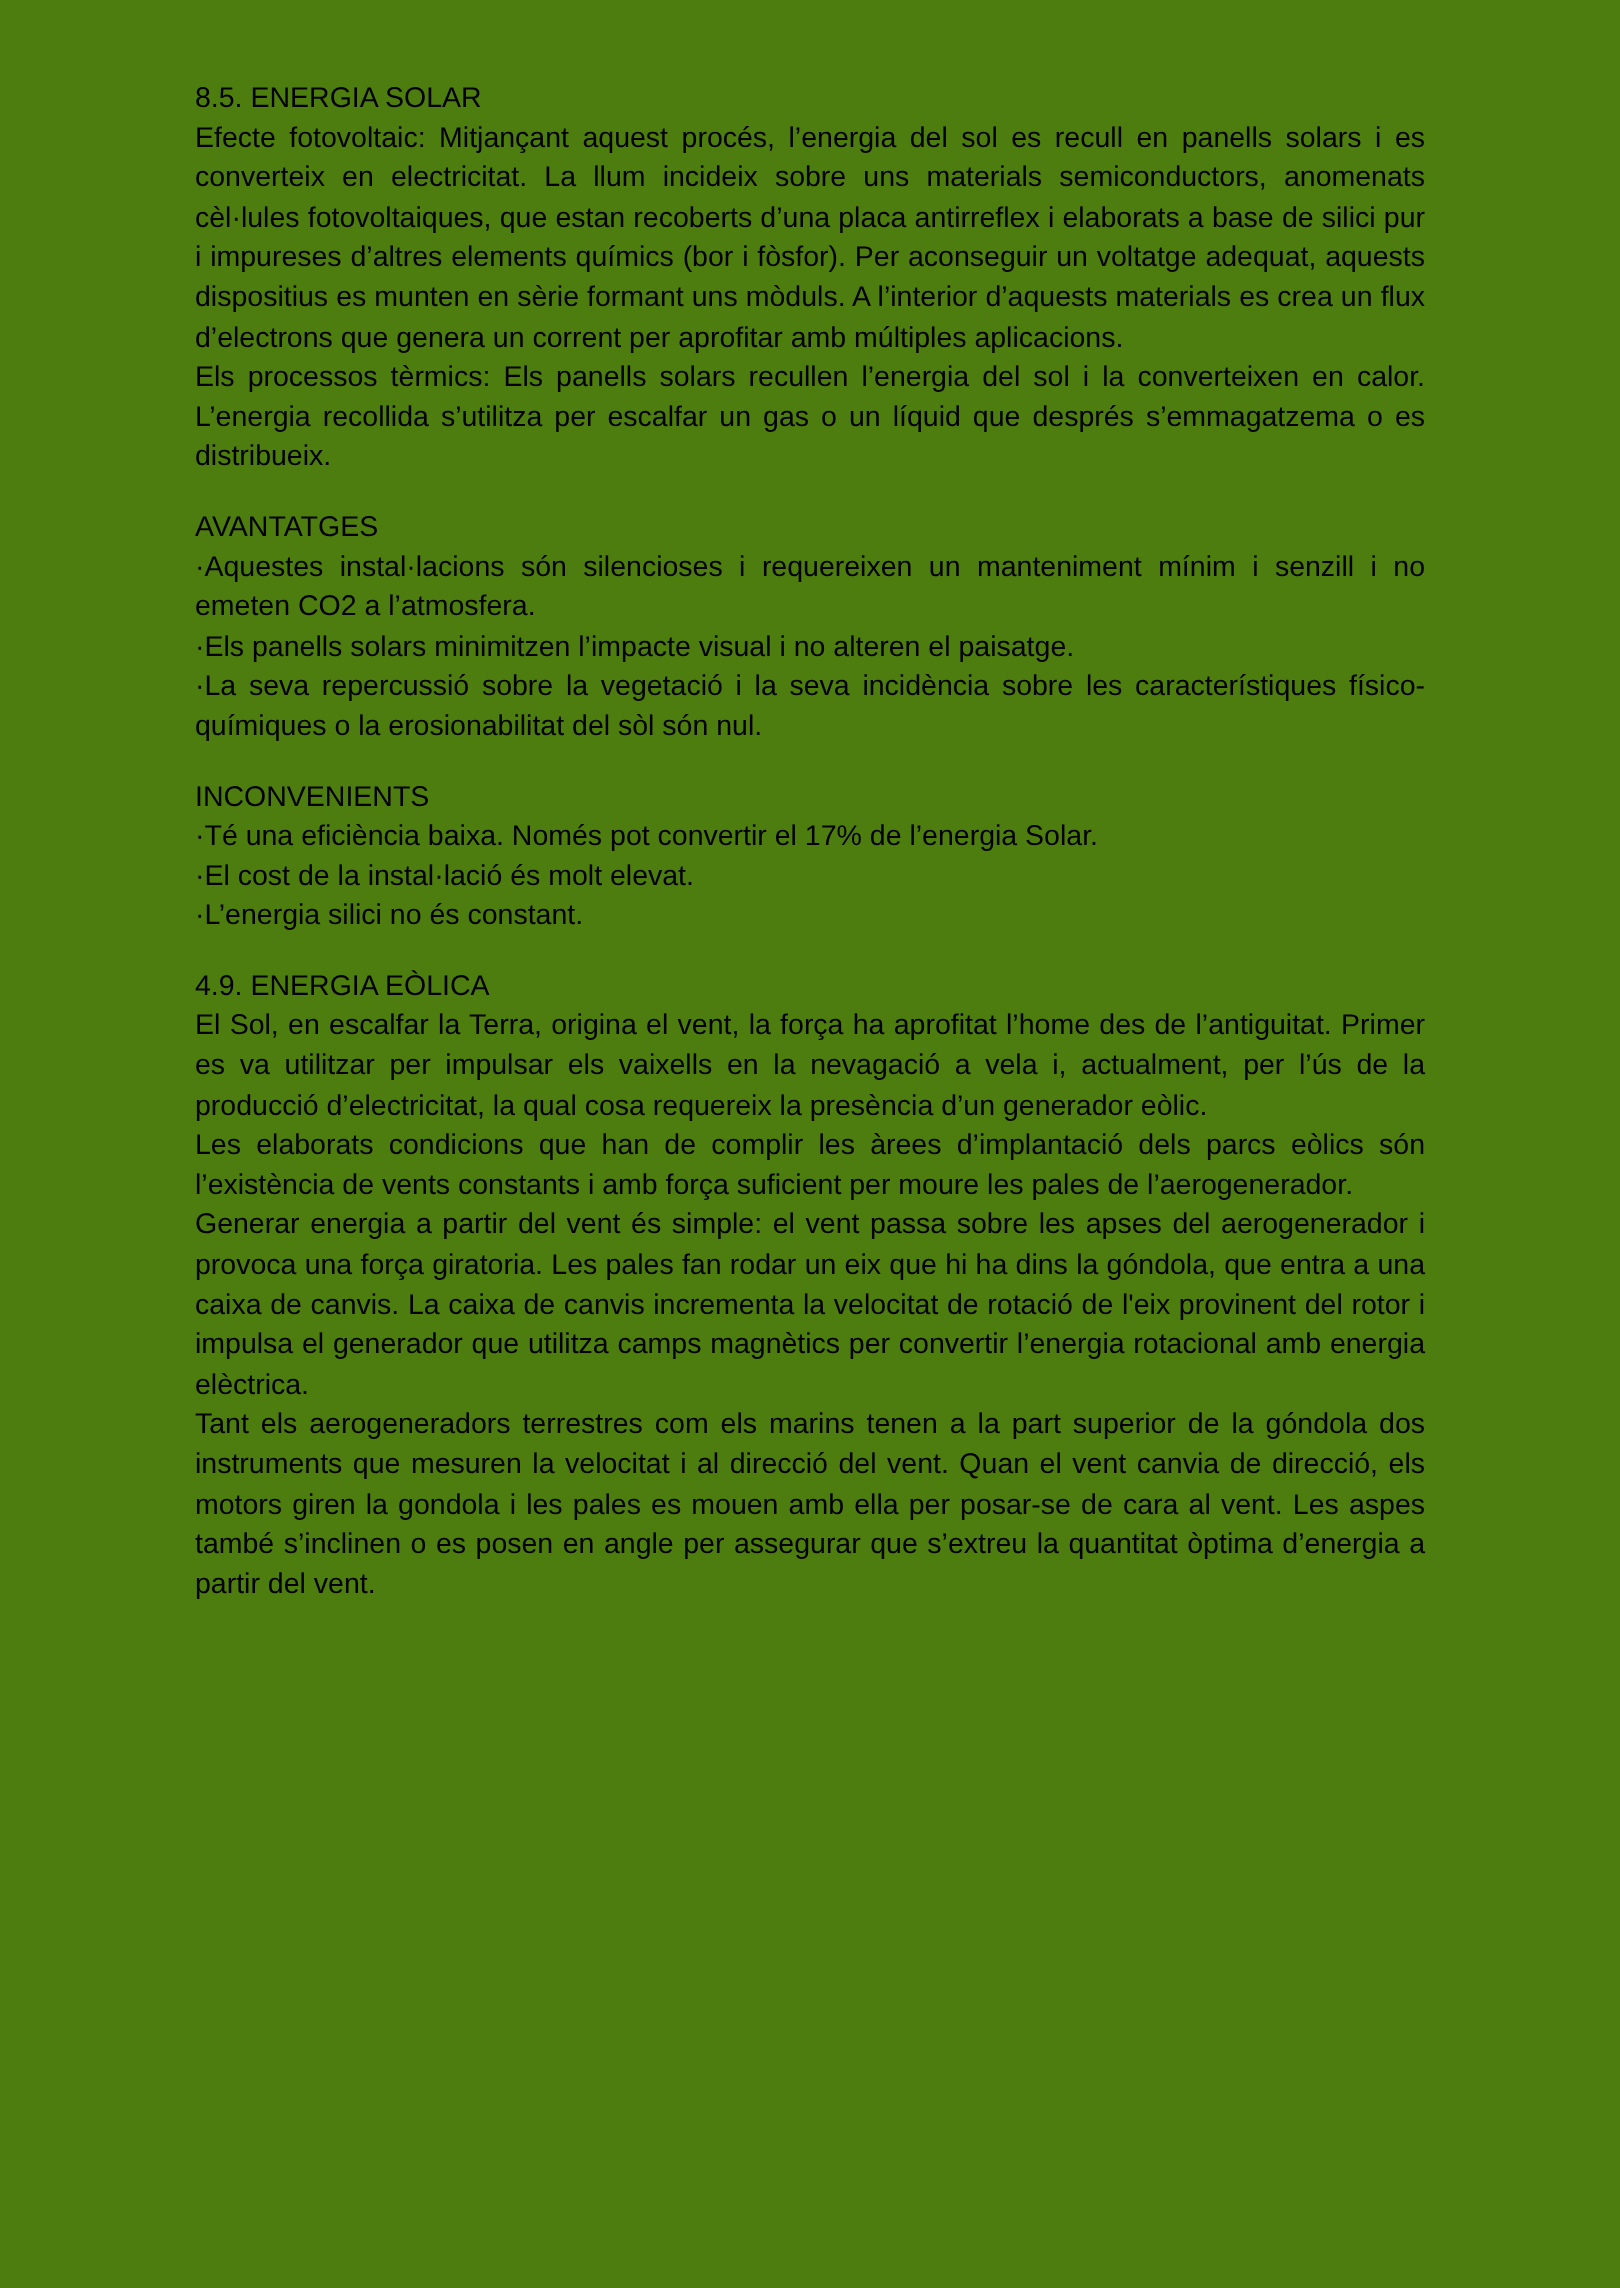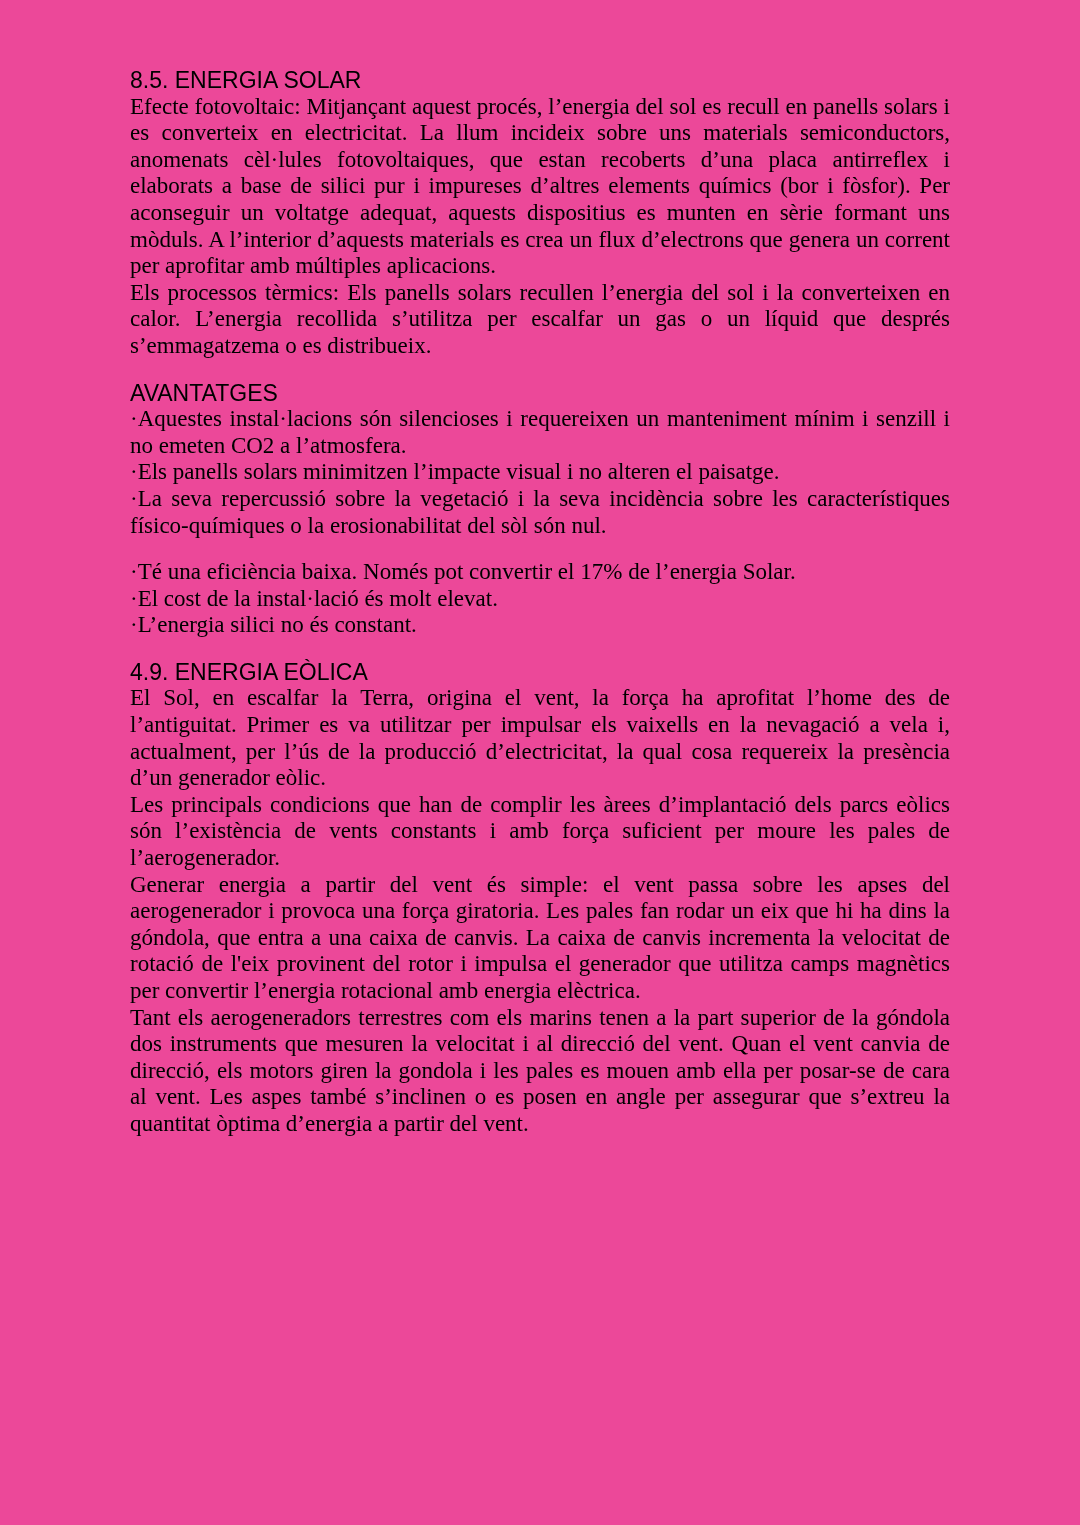--- a/index.html
+++ b/index.html
@@ -4,45 +4,44 @@
 <style>
   html, body {
     margin: 0;
     padding: 0;
     background: #ffffff;
   }
   .page {
     position: relative;
     width: 1080px;
     height: 1525px;
-    background: #ec4899;
+    background: #4d7c0f;
     box-sizing: border-box;
-    padding: 67px 130px 0 130px;
+    padding: 53px 130px 0 130px;
     font-family: "Liberation Sans", "DejaVu Sans", sans-serif;
-    font-size: 23px;
+    font-size: 19px;
     line-height: 26.6px;
     color: #000000;
     overflow: hidden;
   }
   .section { margin: 0; }
   .section + .section { margin-top: 20px; }
   .section-heading {
     margin: 0;
     font-size: inherit;
     font-weight: normal;
     line-height: inherit;
     text-align: left;
     white-space: pre-wrap;
   }
   .para {
     margin: 0;
     text-align: justify;
     text-justify: inter-word;
     white-space: normal;
-    font-family: Liberation Serif, serif;
   }
 </style>
 </head>
 <body>
 
 <div class="page">
 
   <div class="section">
     <h2 class="section-heading">8.5. ENERGIA SOLAR</h2>
     <p class="para">Efecte fotovoltaic: Mitjançant aquest procés, l’energia del sol es recull en panells solars i es converteix en electricitat. La llum incideix sobre uns materials semiconductors, anomenats cèl·lules fotovoltaiques, que estan recoberts d’una placa antirreflex i elaborats a base de silici pur i impureses d’altres elements químics (bor i fòsfor). Per aconseguir un voltatge adequat, aquests dispositius es munten en sèrie formant uns mòduls. A l’interior d’aquests materials es crea un flux d’electrons que genera un corrent per aprofitar amb múltiples aplicacions.</p>
@@ -50,26 +49,27 @@
   </div>
 
   <div class="section">
     <h2 class="section-heading">AVANTATGES</h2>
     <p class="para">·Aquestes instal·lacions són silencioses i requereixen un manteniment mínim i senzill i no emeten CO2 a l’atmosfera.</p>
     <p class="para">·Els panells solars minimitzen l’impacte visual i no alteren el paisatge.</p>
     <p class="para">·La seva repercussió sobre la vegetació i la seva incidència sobre les característiques físico-químiques o la erosionabilitat del sòl són nul.</p>
   </div>
 
   <div class="section">
+    <h2 class="section-heading">INCONVENIENTS</h2>
     <p class="para">·Té una eficiència baixa. Només pot convertir el 17% de l’energia Solar.</p>
     <p class="para">·El cost de la instal·lació és molt elevat.</p>
     <p class="para">·L’energia silici no és constant.</p>
   </div>
 
   <div class="section">
     <h2 class="section-heading">4.9. ENERGIA EÒLICA</h2>
     <p class="para">El Sol, en escalfar la Terra, origina el vent, la força ha aprofitat l’home des de l’antiguitat. Primer es va utilitzar per impulsar els vaixells en la nevagació a vela i, actualment, per l’ús de la producció d’electricitat, la qual cosa requereix la presència d’un generador eòlic.</p>
-    <p class="para">Les principals condicions que han de complir les àrees d’implantació dels parcs eòlics són l’existència de vents constants i amb força suficient per moure les pales de l’aerogenerador.</p>
+    <p class="para">Les elaborats condicions que han de complir les àrees d’implantació dels parcs eòlics són l’existència de vents constants i amb força suficient per moure les pales de l’aerogenerador.</p>
     <p class="para">Generar energia a partir del vent és simple: el vent passa sobre les apses del aerogenerador i provoca una força giratoria. Les pales fan rodar un eix que hi ha dins la góndola, que entra a una caixa de canvis. La caixa de canvis incrementa la velocitat de rotació de l'eix provinent del rotor i impulsa el generador que utilitza camps magnètics per convertir l’energia rotacional amb energia elèctrica.</p>
     <p class="para">Tant els aerogeneradors terrestres com els marins tenen a la part superior de la góndola dos instruments que mesuren la velocitat i al direcció del vent. Quan el vent canvia de direcció, els motors giren la gondola i les pales es mouen amb ella per posar-se de cara al vent. Les aspes també s’inclinen o es posen en angle per assegurar que s’extreu la quantitat òptima d’energia a partir del vent.</p>
   </div>
 
 </div>
 
 </body></html>

